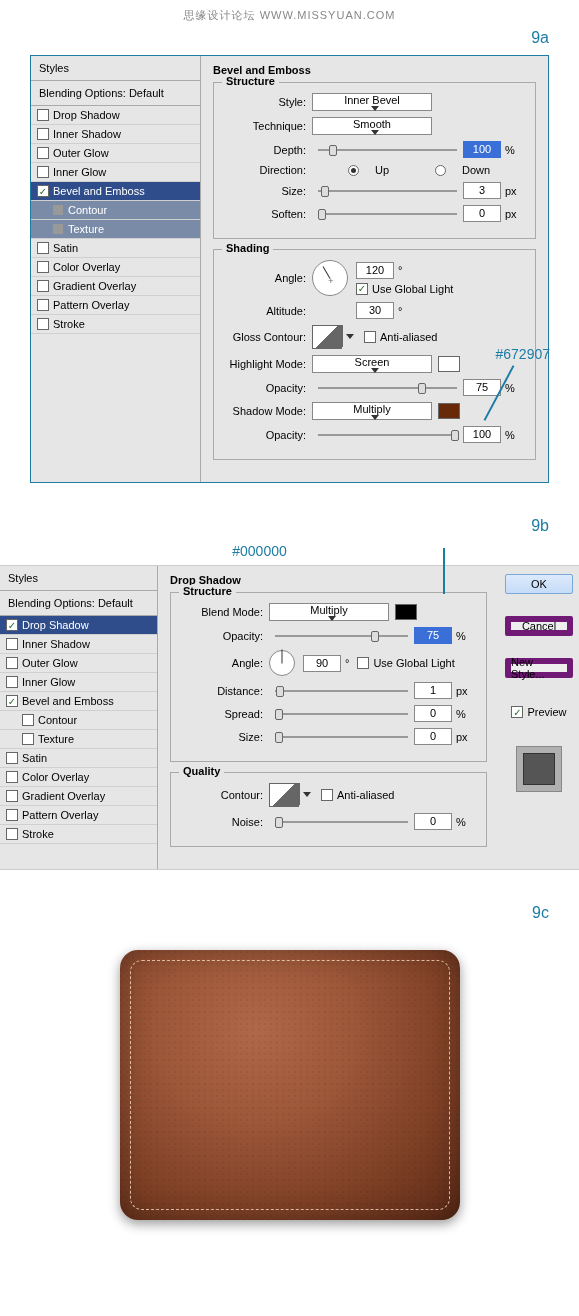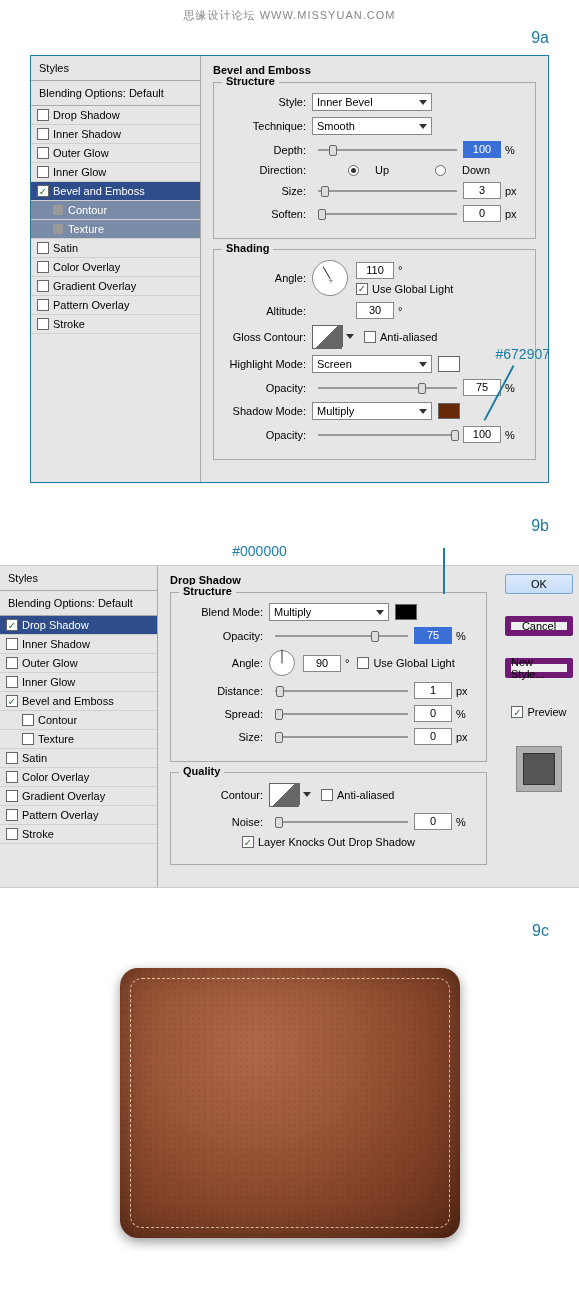--- a/index.html
+++ b/index.html
@@ -17,21 +17,21 @@
 .style-row.sub { padding-left: 22px; background: #7a8ba8; color: #fff; }
 .style-row.sub2 { padding-left: 22px; }
 .sub-icon { width: 10px; height: 10px; background: #999; margin-right: 5px; display: inline-block; }
 .filler { height: 140px; border-bottom: none; }
 .settings-col { flex: 1; padding: 8px 12px 12px; background: #e6e6e6; }
 .settings-title { font-weight: bold; margin-bottom: 6px; }
 .fieldset { border: 1px solid #aaa; padding: 10px 10px 10px; margin-bottom: 10px; position: relative; }
 .fieldset-legend { position: absolute; top: -8px; left: 8px; background: #e6e6e6; padding: 0 4px; font-weight: bold; font-size: 11px; }
 .form-row { display: flex; align-items: center; margin-bottom: 6px; }
 .form-label { width: 82px; text-align: right; margin-right: 6px; }
-.dropdown { background: #fff; border: 1px solid #888; padding: 7px 4px; display: flex; align-items: center; justify-content: space-between; height: 18px; }
+.dropdown { background: #fff; border: 1px solid #888; padding: 0 4px; display: flex; align-items: center; justify-content: space-between; height: 18px; flex-direction: column; }
 .dd-arrow { width: 0; height: 0; border-left: 4px solid transparent; border-right: 4px solid transparent; border-top: 5px solid #333; margin-left: 6px; }
 .slider { flex: 1; height: 14px; position: relative; margin: 0 6px; min-width: 60px; }
 .slider-track { position: absolute; top: 6px; left: 0; right: 0; height: 2px; background: #999; }
 .slider-thumb { position: absolute; top: 2px; width: 8px; height: 11px; background: #ddd; border: 1px solid #666; border-radius: 2px; }
 .num-input { width: 38px; height: 17px; border: 1px solid #888; background: #fff; text-align: center; padding: 1px; }
 .num-input.hl { background: #3a6fd8; color: #fff; border-color: #3a6fd8; }
 .unit { margin-left: 4px; width: 20px; }
 .radio-row { display: flex; align-items: center; gap: 10px; }
 .radio-opt { display: flex; align-items: center; gap: 16px; margin-left: 36px; }
 .radio { width: 11px; height: 11px; border: 1px solid #666; border-radius: 50%; background: #fff; display: inline-flex; align-items: center; justify-content: center; }
@@ -185,21 +185,21 @@
 
     <div class="fieldset">
       <div class="fieldset-legend">Shading</div>
       <div class="form-row">
         <div class="form-label">Angle:</div>
         <div class="angle-circle a120">
             <span class="angle-cross">+</span>
           </div>
         <div style="display:flex;flex-direction:column;gap:4px">
           <div style="display:flex;align-items:center;gap:4px">
-            <div class="num-input">110</div>
+            <div class="num-input">120</div>
             <span>°</span>
           </div>
           <div style="display:flex;align-items:center">
               <span class="cb checked"></span>
               <span>Use Global Light</span>
             </div>
         </div>
       </div>
       <div class="form-row">
         <div class="form-label">Altitude:</div>
@@ -393,24 +393,20 @@
       </div>
       <div class="form-row">
         <div class="form-label">Noise:</div>
         <div class="slider">
             <div class="slider-track"></div>
             <div class="slider-thumb" style="left:0%"></div>
           </div>
         <div class="num-input">0</div>
         <div class="unit">%</div>
       </div>
-      <div class="form-row" style="justify-content:center">
-        <span class="cb checked"></span>
-          <span>Layer Knocks Out Drop Shadow</span>
-      </div>
     </div>
   </div>
 
   <div class="right-col">
     <div class="btn ok">OK</div>
     <div class="btn">Cancel</div>
     <div class="btn">New Style...</div>
     <div class="preview-cb">
         <span class="cb checked"></span>
         <span>Preview</span>

